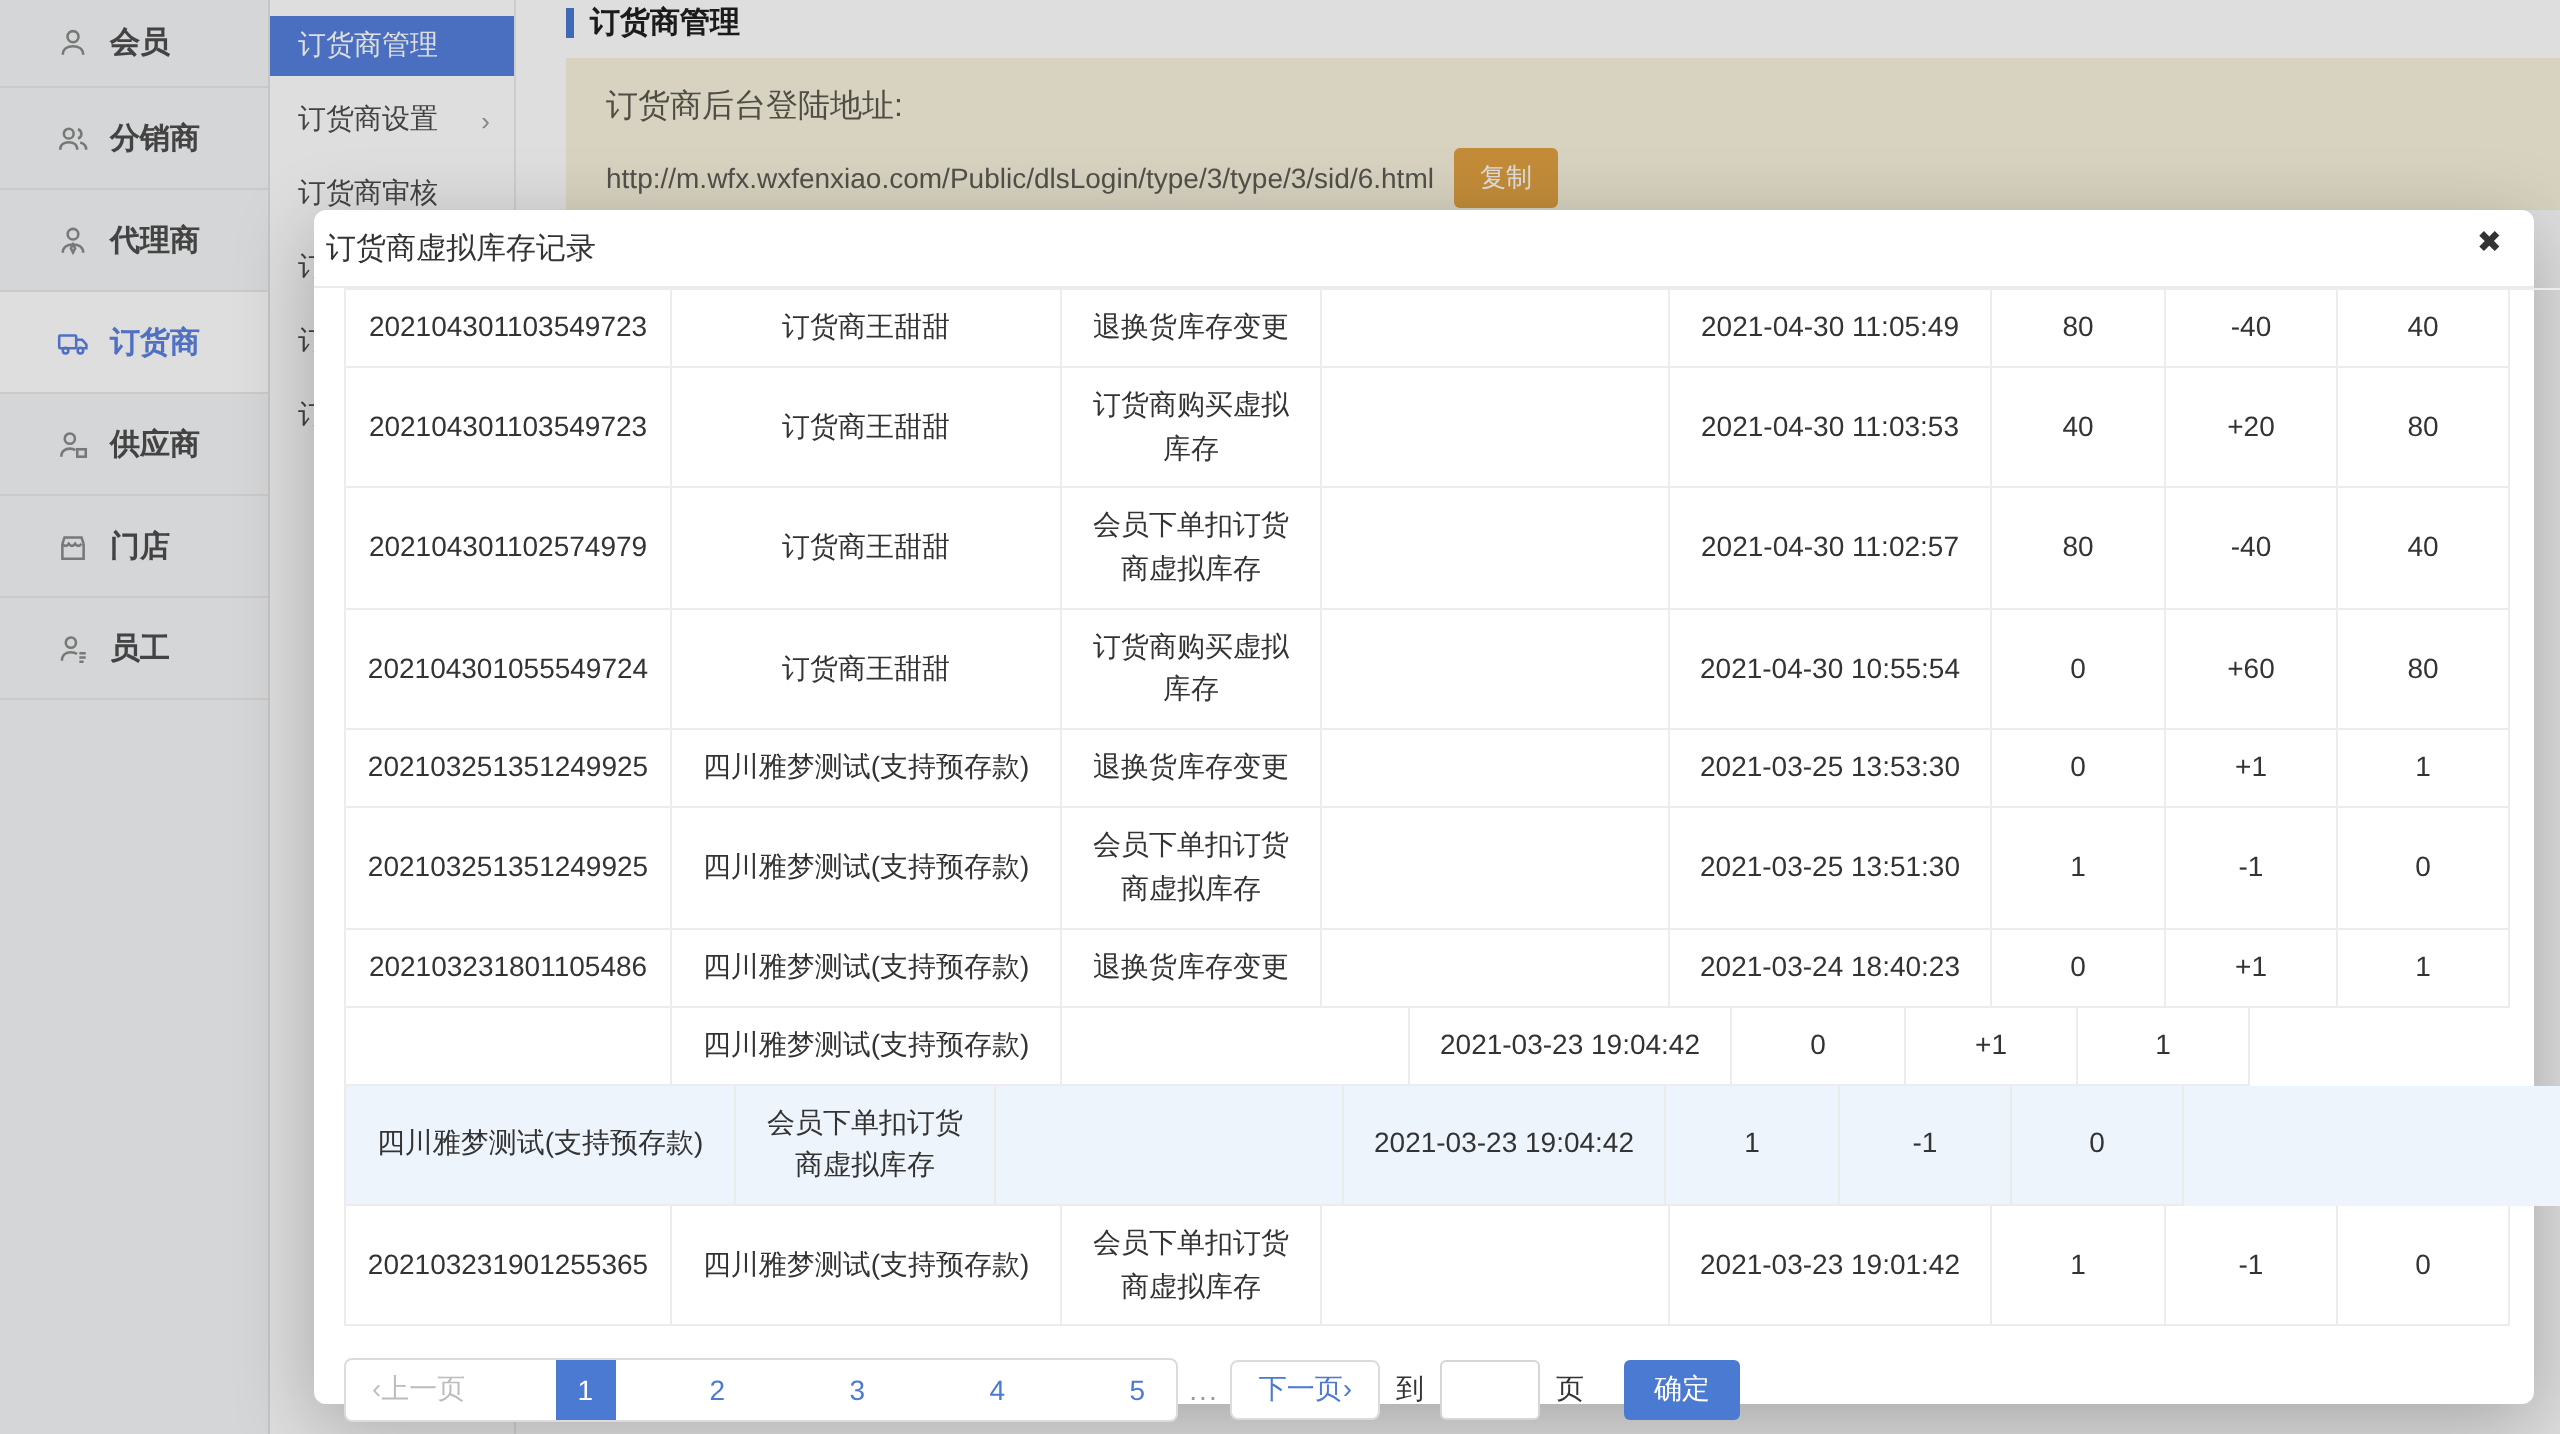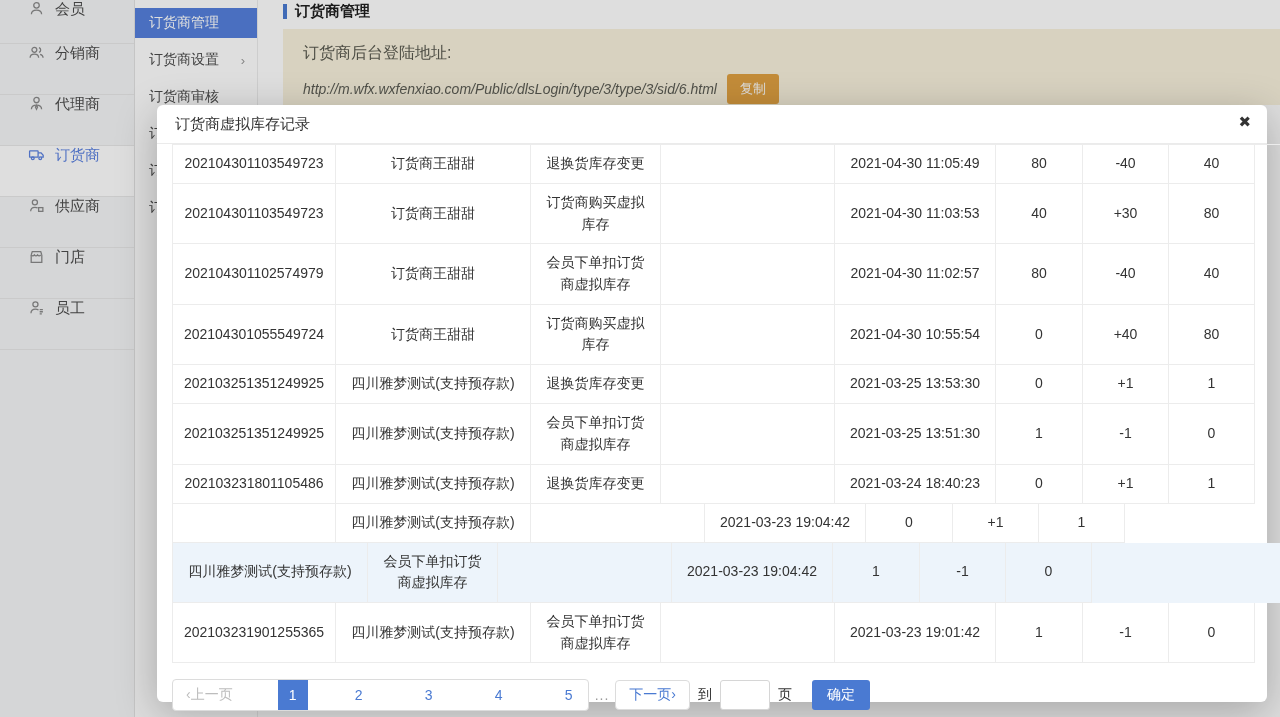--- a/index.html
+++ b/index.html
@@ -8,23 +8,24 @@
     font-family:"Liberation Sans","DejaVu Sans",sans-serif;
     background:#fff;
   }
   
   .page{position:absolute;inset:0;z-index:1;display:flex;}
   .sidebar{
     width:135px;flex:0 0 135px;background:#f5f6f7;border-right:1px solid #e3e3e3;
     padding-top:0;box-sizing:border-box;
   }
   .side-item{
-    height:50px;display:flex;gap:10px;padding-left:28px;
+    height:50px;display:flex;align-items:center;gap:10px;padding-left:28px;
     border-bottom:1px solid #e8e8e8;color:#4d4d4d;font-size:15px;cursor:pointer;
     margin-top:0;
+    font-weight:bold;
   }
   .side-item:first-child{height:43px;}
   .side-item .icn{width:17px;height:17px;color:#8a8a8a;display:inline-flex;}
   .side-item.active{background:#fff;color:#5c82e0;}
   .side-item.active .icn{color:#5c82e0;}
   .side-item svg{width:17px;height:17px;}
   .submenu{
     width:123px;flex:0 0 123px;background:#fff;border-right:1px solid #ececec;
     padding-top:8px;box-sizing:border-box;
   }
@@ -37,37 +38,37 @@
   .content{flex:1;position:relative;background:#fff;}
   .page-title-row{display:flex;align-items:center;gap:8px;padding:2px 0 4px 25px;}
   .title-bar{width:4px;height:15px;background:#4a7ad2;display:inline-block;}
   .page-title{font-size:15px;font-weight:bold;color:#1f1f1f;margin:0;}
   .login-box{
     margin:4px 0 0 25px;background:#f8f2dd;padding:14px 20px 16px 20px;
     box-sizing:border-box;width:calc(100% - 25px);height:76px;
   }
   .login-label{font-size:16px;color:#5a5a50;margin-bottom:10px;}
   .url-row{display:flex;align-items:center;gap:10px;}
-  .login-url{font-size:14px;color:#5d5d55;font-style:italic;}
+  .login-url{font-size:14px;color:#5d5d55;}
   .copy-btn{
     background:#e0a142;color:#fff;border:none;border-radius:3px;font-size:13px;
     padding:6px 13px;cursor:pointer;font-family:inherit;
   }
   .fragments{position:absolute;inset:0;pointer-events:none;}
   
   .overlay{position:absolute;inset:0;background:rgba(0,0,0,0.13);z-index:5;}
   
   .modal{
     position:absolute;left:157px;top:105px;width:1110px;height:597px;background:#fff;
     z-index:10;border-radius:6px;box-shadow:0 10px 40px rgba(0,0,0,0.25);
     box-sizing:border-box;
   }
   .modal-header{
     height:38px;border-bottom:1px solid #ebebeb;display:flex;align-items:center;
-    padding-left:18px;position:relative;
+    padding-left:6px;position:relative;
   }
   .modal-title{font-size:15px;color:#333;}
   .close{
     position:absolute;right:16px;top:9px;font-size:15px;color:#333;cursor:pointer;
     font-weight:bold;line-height:1;
   }
   .modal-body{padding:0 15px;}
   .vtable{border-left:1px solid #ececec;border-top:1px solid #ececec;width:1278px;box-sizing:border-box;}
   .vrow{display:flex;}
   .vrow.hl{background:#edf4fb;}
@@ -239,41 +240,41 @@
           <div class="vcell" style="width: 86px;">-40</div>
           <div class="vcell" style="width: 86px;">40</div>
         </div>
         <div class="vrow">
           <div class="vcell" style="width: 163px;">202104301103549723</div>
           <div class="vcell" style="width: 195px;">订货商王甜甜</div>
           <div class="vcell" style="width: 130px;">订货商购买虚拟库存</div>
           <div class="vcell" style="width: 174px;"></div>
           <div class="vcell" style="width: 161px;">2021-04-30 11:03:53</div>
           <div class="vcell" style="width: 87px;">40</div>
-          <div class="vcell" style="width: 86px;">+30</div>
+          <div class="vcell" style="width: 86px;">+20</div>
           <div class="vcell" style="width: 86px;">80</div>
         </div>
         <div class="vrow">
           <div class="vcell" style="width: 163px;">202104301102574979</div>
           <div class="vcell" style="width: 195px;">订货商王甜甜</div>
           <div class="vcell" style="width: 130px;">会员下单扣订货商虚拟库存</div>
           <div class="vcell" style="width: 174px;"></div>
           <div class="vcell" style="width: 161px;">2021-04-30 11:02:57</div>
           <div class="vcell" style="width: 87px;">80</div>
           <div class="vcell" style="width: 86px;">-40</div>
           <div class="vcell" style="width: 86px;">40</div>
         </div>
         <div class="vrow">
           <div class="vcell" style="width: 163px;">202104301055549724</div>
           <div class="vcell" style="width: 195px;">订货商王甜甜</div>
           <div class="vcell" style="width: 130px;">订货商购买虚拟库存</div>
           <div class="vcell" style="width: 174px;"></div>
           <div class="vcell" style="width: 161px;">2021-04-30 10:55:54</div>
           <div class="vcell" style="width: 87px;">0</div>
-          <div class="vcell" style="width: 86px;">+40</div>
+          <div class="vcell" style="width: 86px;">+60</div>
           <div class="vcell" style="width: 86px;">80</div>
         </div>
         <div class="vrow">
           <div class="vcell" style="width: 163px;">202103251351249925</div>
           <div class="vcell" style="width: 195px;">四川雅梦测试(支持预存款)</div>
           <div class="vcell" style="width: 130px;">退换货库存变更</div>
           <div class="vcell" style="width: 174px;"></div>
           <div class="vcell" style="width: 161px;">2021-03-25 13:53:30</div>
           <div class="vcell" style="width: 87px;">0</div>
           <div class="vcell" style="width: 86px;">+1</div>

